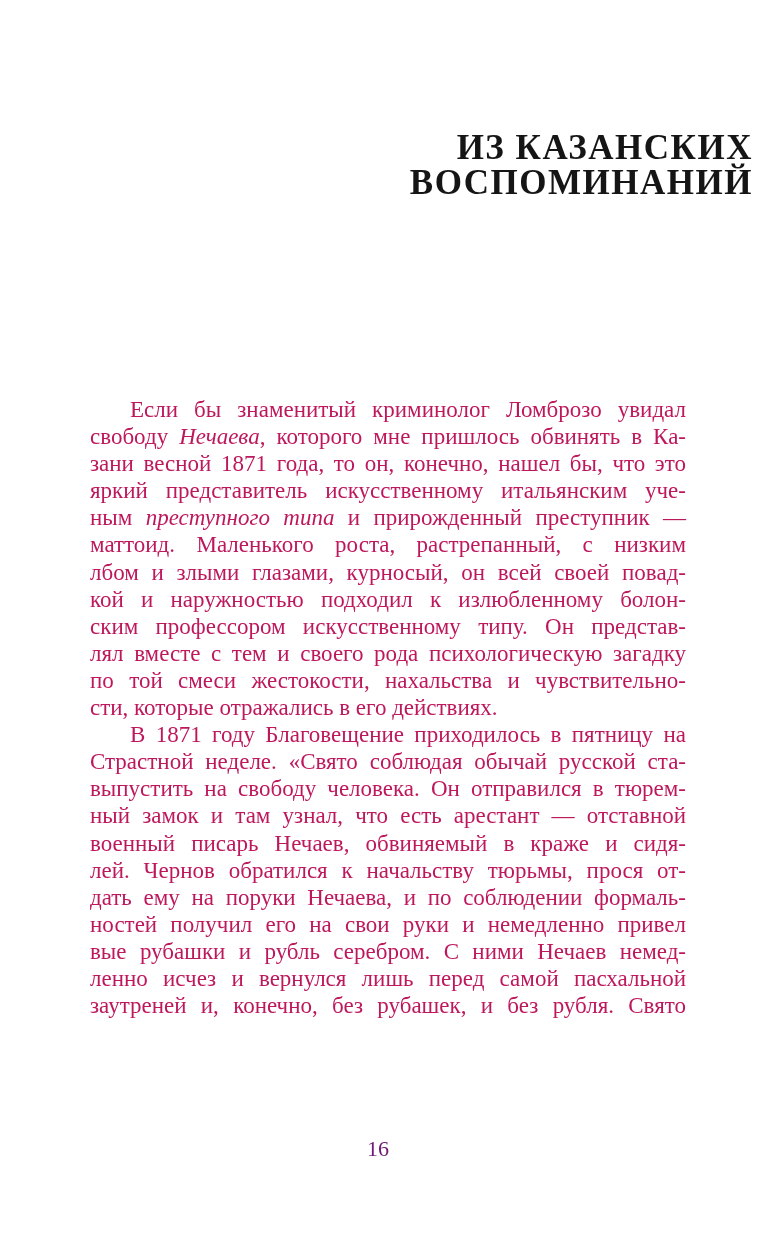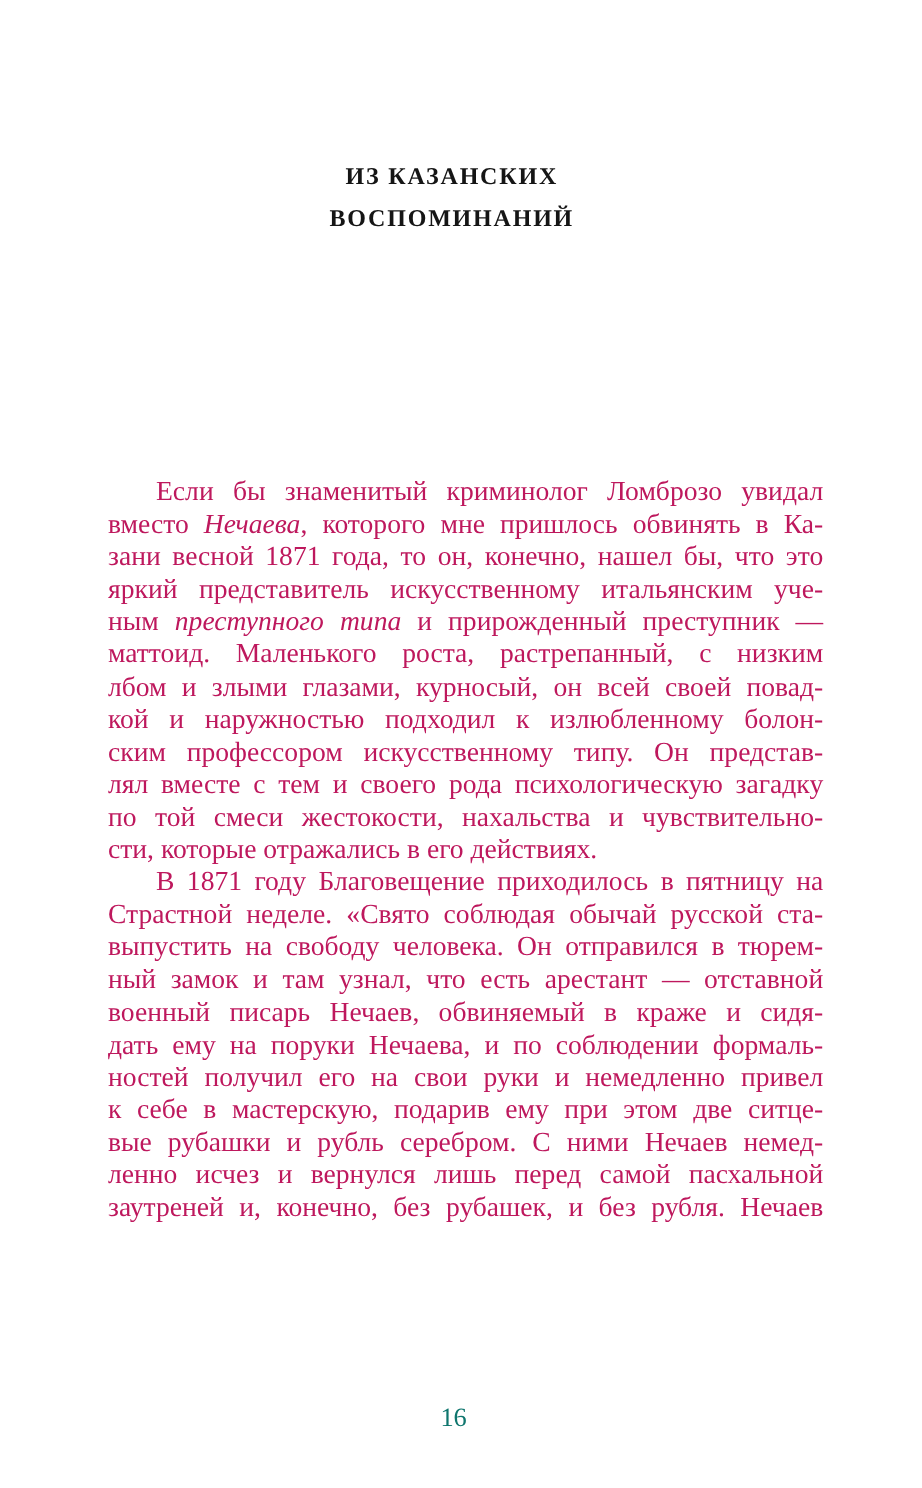--- a/index.html
+++ b/index.html
@@ -14,22 +14,22 @@
     background: #ffffff;
     font-family: "Liberation Serif", "DejaVu Serif", serif;
     color: #1c1c1c;
     overflow: hidden;
   }
   .chapter-title {
     position: absolute;
     top: 130px;
     left: 0;
     width: 753px;
-    text-align: center;
-    font-size: 20px;
+    text-align: right;
+    font-size: 35px;
     font-weight: bold;
     line-height: 35px;
     letter-spacing: 1.5px;
     color: #151515;
   }
   .body-text {
     position: absolute;
     top: 396px;
     left: 90px;
     width: 596px;
@@ -47,59 +47,59 @@
   }
   .body-line.para-end {
     text-align-last: left;
     font-family: Liberation Serif, serif;
   }
   .body-line i {
     font-style: italic;
   }
   .page-number {
     position: absolute;
-    top: 1168px;
+    top: 1136px;
     left: 0;
     width: 756px;
     text-align: center;
     font-size: 22px;
-    color: #0f766e;
+    color: #701a75;
   }
 </style>
 </head>
 <body>
 
 <div class="page">
 
   <div class="chapter-title">
     <div>ИЗ КАЗАНСКИХ</div>
     <div>ВОСПОМИНАНИЙ</div>
   </div>
 
   <div class="body-text" id="body-container">
       <div class="body-line indent"><span>Если бы знаменитый криминолог Ломброзо увидал</span></div>
-      <div class="body-line"><span>вместо </span><i>Нечаева</i><span>, которого мне пришлось обвинять в Ка-</span></div>
+      <div class="body-line"><span>свободу </span><i>Нечаева</i><span>, которого мне пришлось обвинять в Ка-</span></div>
       <div class="body-line"><span>зани весной 1871 года, то он, конечно, нашел бы, что это</span></div>
       <div class="body-line"><span>яркий представитель искусственному итальянским уче-</span></div>
       <div class="body-line"><span>ным </span><i>преступного типа</i><span> и прирожденный преступник —</span></div>
       <div class="body-line"><span>маттоид. Маленького роста, растрепанный, с низким</span></div>
       <div class="body-line"><span>лбом и злыми глазами, курносый, он всей своей повад-</span></div>
       <div class="body-line"><span>кой и наружностью подходил к излюбленному болон-</span></div>
       <div class="body-line"><span>ским профессором искусственному типу. Он представ-</span></div>
       <div class="body-line"><span>лял вместе с тем и своего рода психологическую загадку</span></div>
       <div class="body-line"><span>по той смеси жестокости, нахальства и чувствительно-</span></div>
       <div class="body-line para-end"><span>сти, которые отражались в его действиях.</span></div>
       <div class="body-line indent"><span>В 1871 году Благовещение приходилось в пятницу на</span></div>
       <div class="body-line"><span>Страстной неделе. «Свято соблюдая обычай русской ста-</span></div>
       <div class="body-line"><span>выпустить на свободу человека. Он отправился в тюрем-</span></div>
       <div class="body-line"><span>ный замок и там узнал, что есть арестант — отставной</span></div>
       <div class="body-line"><span>военный писарь Нечаев, обвиняемый в краже и сидя-</span></div>
+      <div class="body-line"><span>лей. Чернов обратился к начальству тюрьмы, прося от-</span></div>
       <div class="body-line"><span>дать ему на поруки Нечаева, и по соблюдении формаль-</span></div>
       <div class="body-line"><span>ностей получил его на свои руки и немедленно привел</span></div>
-      <div class="body-line"><span>к себе в мастерскую, подарив ему при этом две ситце-</span></div>
       <div class="body-line"><span>вые рубашки и рубль серебром. С ними Нечаев немед-</span></div>
       <div class="body-line"><span>ленно исчез и вернулся лишь перед самой пасхальной</span></div>
-      <div class="body-line"><span>заутреней и, конечно, без рубашек, и без рубля. Нечаев</span></div>
+      <div class="body-line"><span>заутреней и, конечно, без рубашек, и без рубля. Свято</span></div>
     </div>
 
   <div class="page-number">16</div>
 
 </div>
 
 </body></html>

